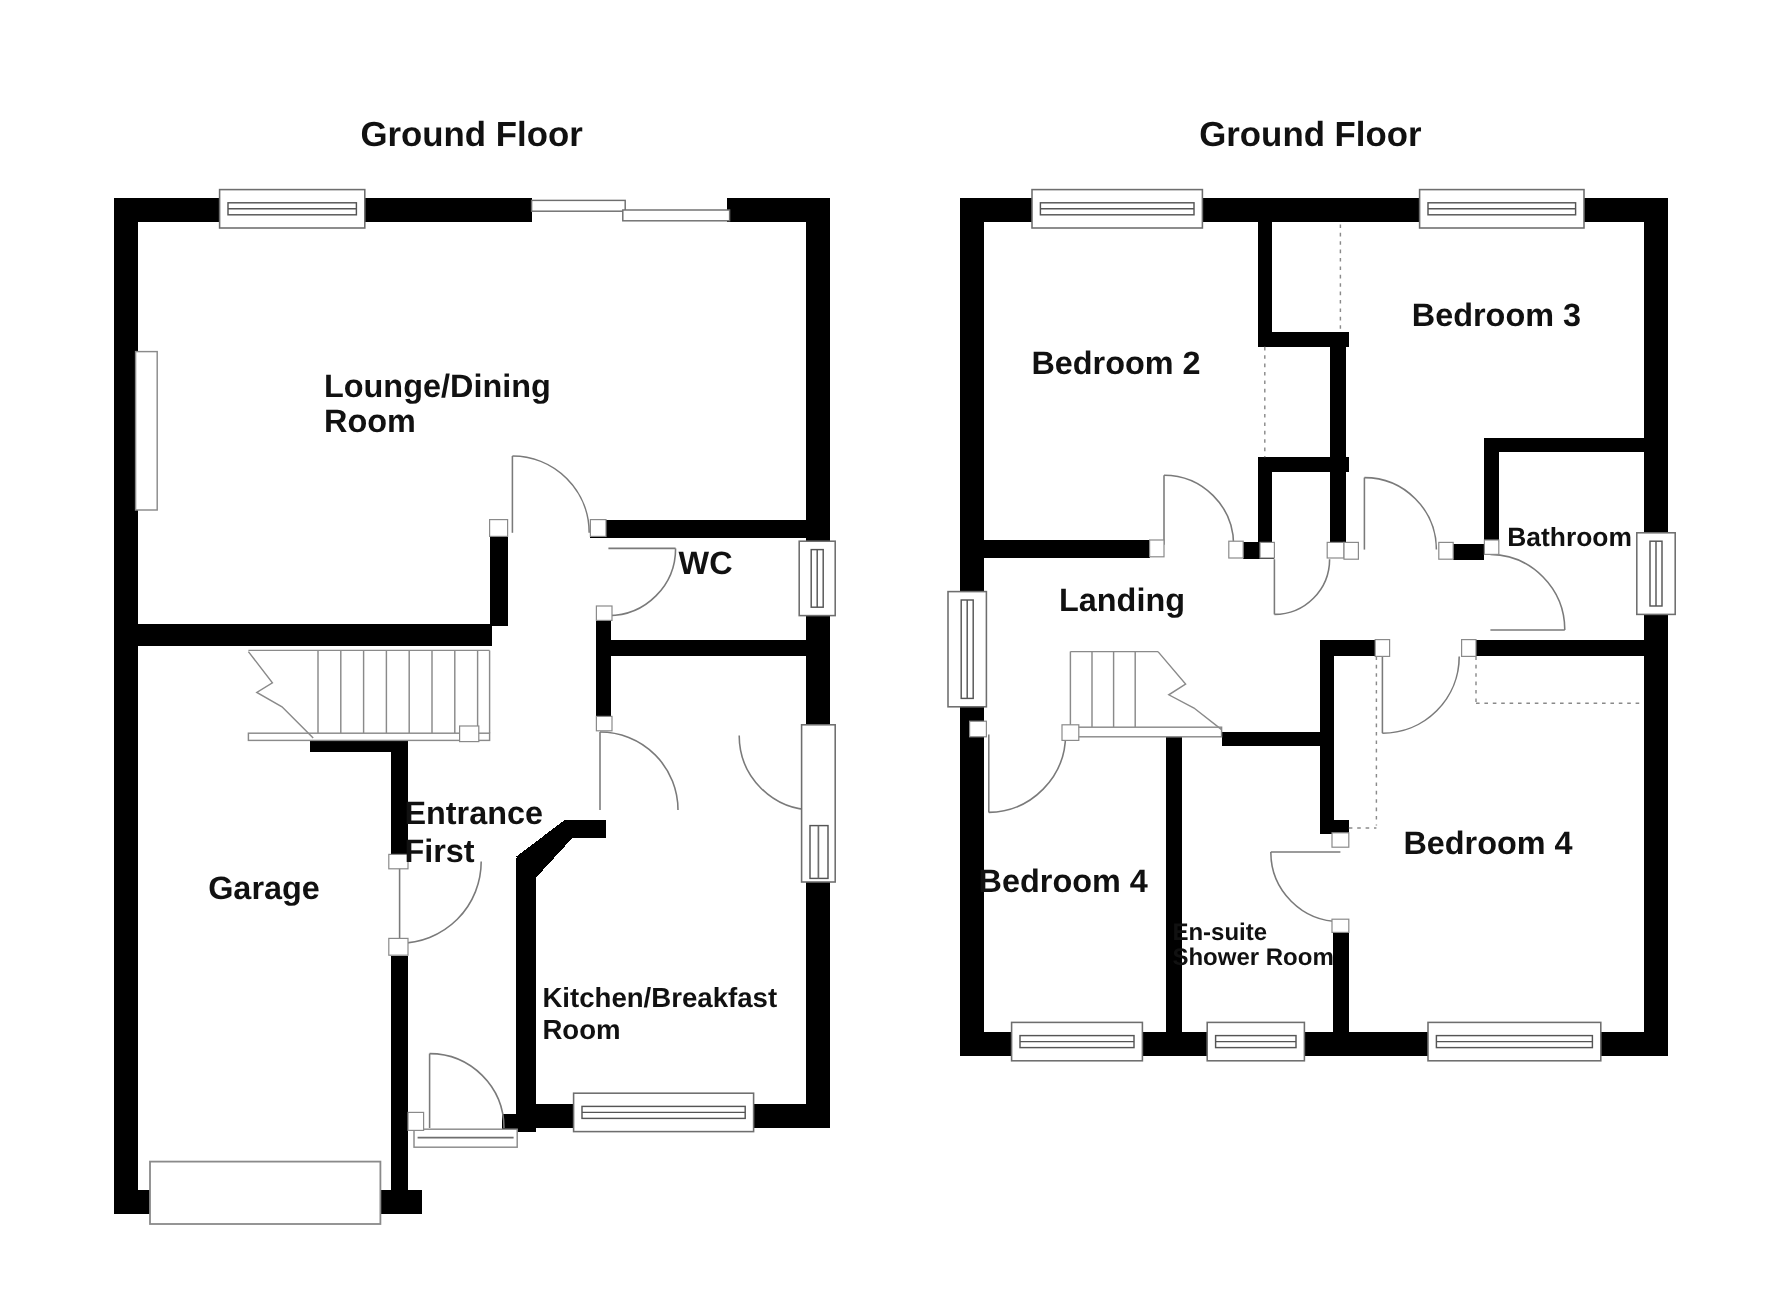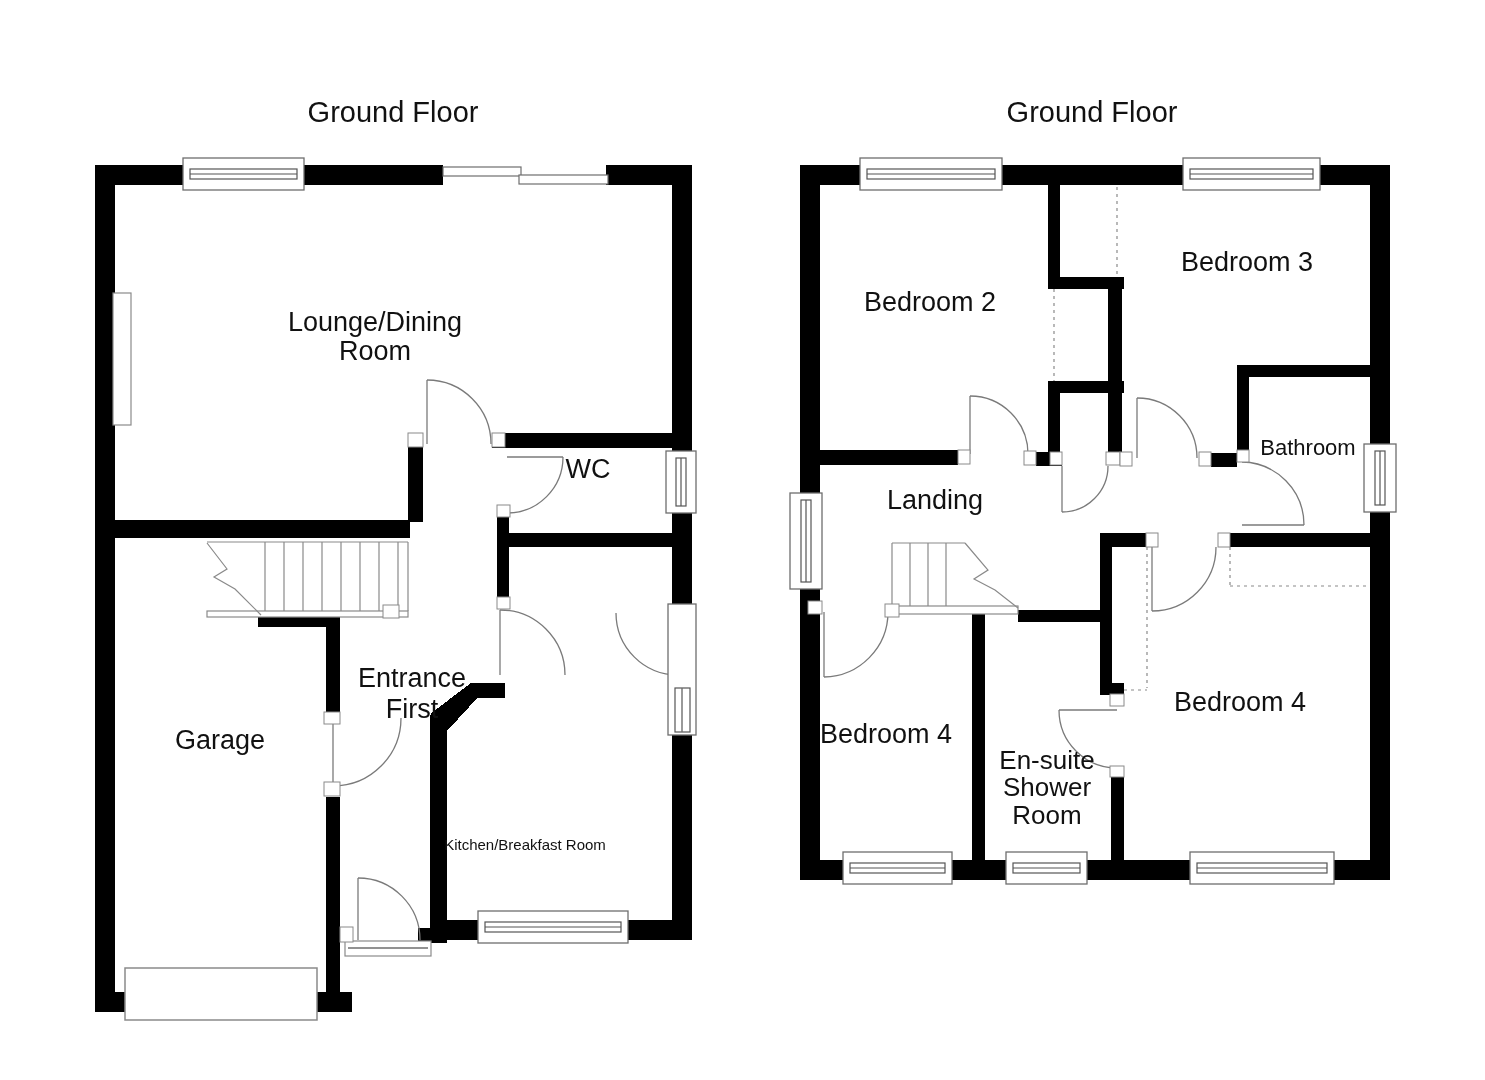--- a/index.html
+++ b/index.html
@@ -6,22 +6,22 @@
   body{width:1485px;height:1080px;position:relative;overflow:hidden;
        font-family:"Liberation Sans", sans-serif;}
   #plan-svg{position:absolute;left:0;top:0;}
   .w{fill:var(--wall,#000);}
   .thin{stroke:var(--line,#6e6e6e);stroke-width:1.4;fill:none;}
   .arc{stroke:#7a7a7a;stroke-width:1.3;fill:none;}
   .leaf{stroke:#7a7a7a;stroke-width:1.3;fill:none;}
   .dash{stroke:#8a8a8a;stroke-width:1.2;fill:none;stroke-dasharray:3 4;}
   .tread{stroke:#8a8a8a;stroke-width:1.2;fill:none;}
   .brk{stroke:#8a8a8a;stroke-width:1.2;fill:none;}
-  .lbl{position:absolute;transform:translate(-50%,-50%);text-align:center;
-       font-weight:400;color:var(--text,#111);line-height:1.08;}
+  .lbl{position:absolute;transform:translate(-50%,-50%);text-align:left;
+       font-weight:700;color:var(--text,#111);line-height:1.08;}
   .t-title{font-size:29px;white-space:nowrap;}
   .t-room{font-size:27px;white-space:nowrap;}
   .t-wrap{white-space:normal;margin-top:28px;}
 </style>
 </head>
 <body>
 
 <svg id="plan-svg" width="1485" height="1080" viewBox="0 0 1485 1080">
 
   <g shape-rendering="crispEdges">
@@ -252,21 +252,21 @@
     </g>
 </svg>
 
 <div class="lbl t-title" style="left:393px;top:113px">Ground Floor</div>
 <div class="lbl t-title" style="left:1092px;top:113px">Ground Floor</div>
 
 <div class="lbl t-wrap" style="left:375px;top:309px;width:210px;font-size:27px">Lounge/Dining Room</div>
 <div class="lbl t-room" style="left:588px;top:470px">WC</div>
 <div class="lbl t-wrap" style="left:412px;top:666px;width:150px;font-size:27px;line-height:1.15">Entrance First</div>
 <div class="lbl t-room" style="left:220px;top:741px">Garage</div>
-<div class="lbl t-wrap" style="left:525px;top:817px;width:240px;font-size:15px;line-height:1.17">Kitchen/Breakfast Room</div>
+<div class="lbl t-wrap" style="left:572px;top:817px;width:240px;font-size:23px;line-height:1.17">Kitchen/Breakfast Room</div>
 
 <div class="lbl t-room" style="left:930px;top:303px">Bedroom 2</div>
 <div class="lbl t-room" style="left:1247px;top:263px">Bedroom 3</div>
 <div class="lbl t-room" style="left:935px;top:501px">Landing</div>
 <div class="lbl t-room" style="left:1308px;top:448px;font-size:22px">Bathroom</div>
 <div class="lbl t-room" style="left:886px;top:735px">Bedroom 4</div>
-<div class="lbl t-wrap" style="left:1047px;top:760px;width:140px;font-size:26px;line-height:1.05">En-suite Shower Room</div>
+<div class="lbl t-wrap" style="left:1047px;top:760px;width:140px;font-size:20px;line-height:1.05">En-suite Shower Room</div>
 <div class="lbl t-room" style="left:1240px;top:703px">Bedroom 4</div>
 
 </body></html>

